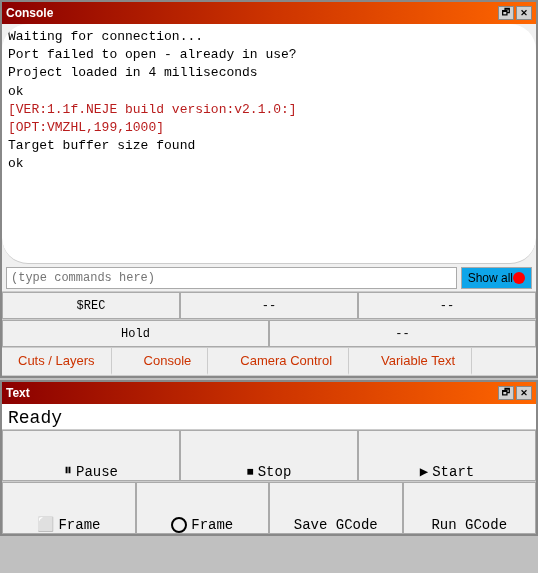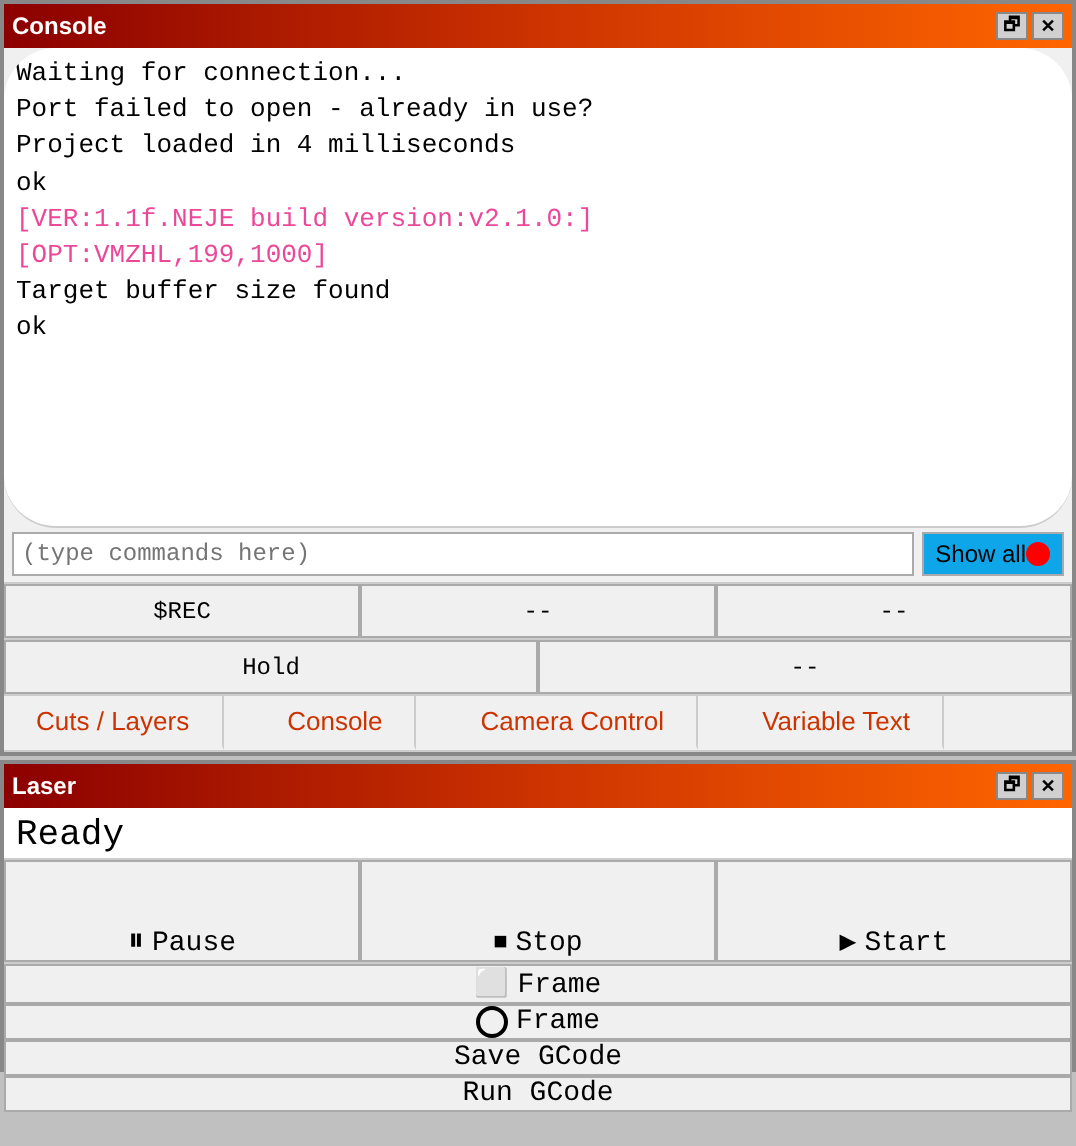--- a/index.html
+++ b/index.html
@@ -54,29 +54,30 @@
       height: 240px;
       overflow-y: auto;
       font-size: 13px;
       line-height: 1.4;
       color: black;
       border-bottom: 1px solid #ccc;
       border-radius: 26px;
     }
 
     .console-output .line-cyan {
-      color: #ec4899;
+      color: #b91c1c;
     }
 
     .console-line {
       display: block;
     }
 
     .input-row {
       display: flex;
+      align-items: center;
       height: 28px;
       background: #f0f0f0;
       border-bottom: 1px solid #ccc;
       padding: 2px 4px;
       gap: 4px;
     }
 
     .cmd-input {
       flex: 1;
       height: 22px;
@@ -178,21 +179,20 @@
       display: flex;
       align-items: flex-end;
       justify-content: center;
       gap: 4px;
     }
 
     .laser-btn-row2 {
       display: flex;
       height: 52px;
       background: #404040;
-      flex-direction: column;
     }
 
     .icon-pause::before { content: '⏸'; font-size: 16px; }
     .icon-stop::before { content: '⏹'; font-size: 14px; }
     .icon-start::before { content: '▶'; font-size: 14px; }
     .icon-frame1::before { content: '⬜'; font-size: 14px; }
     .icon-frame2 {
       width: 16px;
       height: 16px;
       border: 2px solid black;
@@ -253,21 +253,21 @@
       <span>Camera Control</span>
     </div>
     <div class="tab">
       <span>Variable Text</span>
     </div>
   </div>
 </div>
 
 <div class="laser-window">
   <div class="title-bar">
-    <span>Laser</span>
+    <span>Text</span>
     <div class="title-bar-controls">
       <div class="title-btn">🗗</div>
       <div class="title-btn">✕</div>
     </div>
   </div>
 
   <div class="laser-status">
     <span>Ready</span>
   </div>
 

